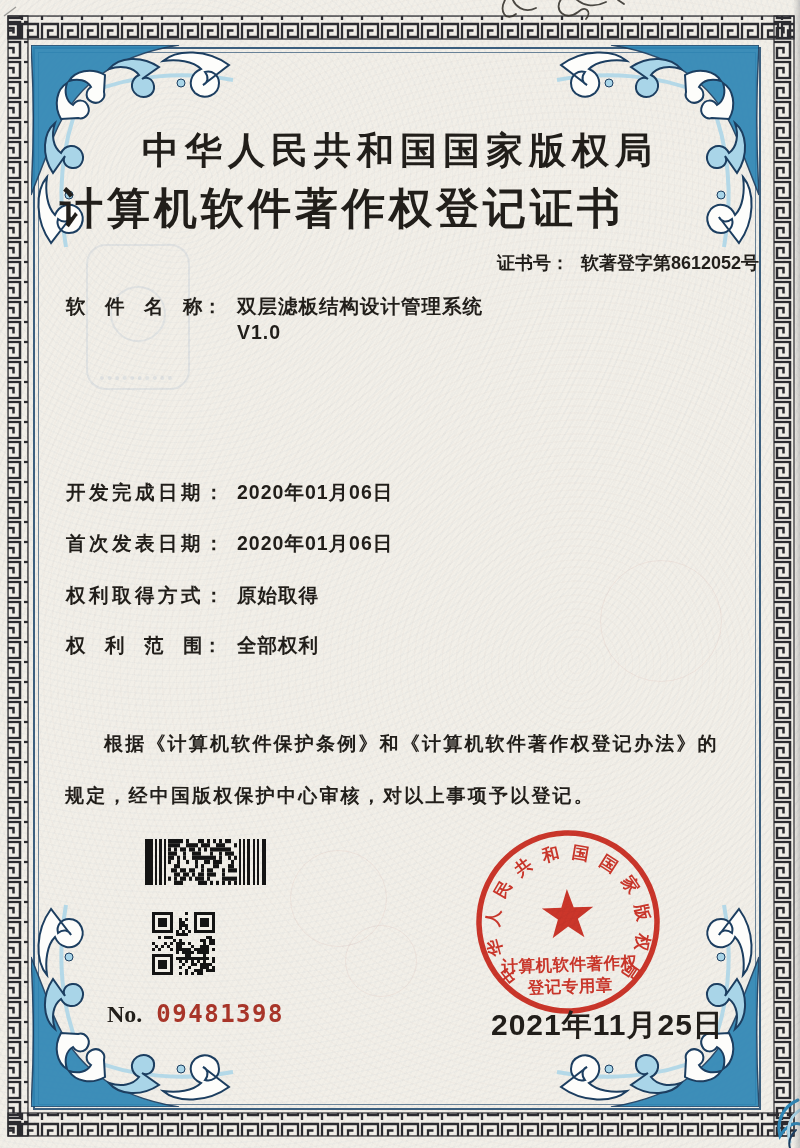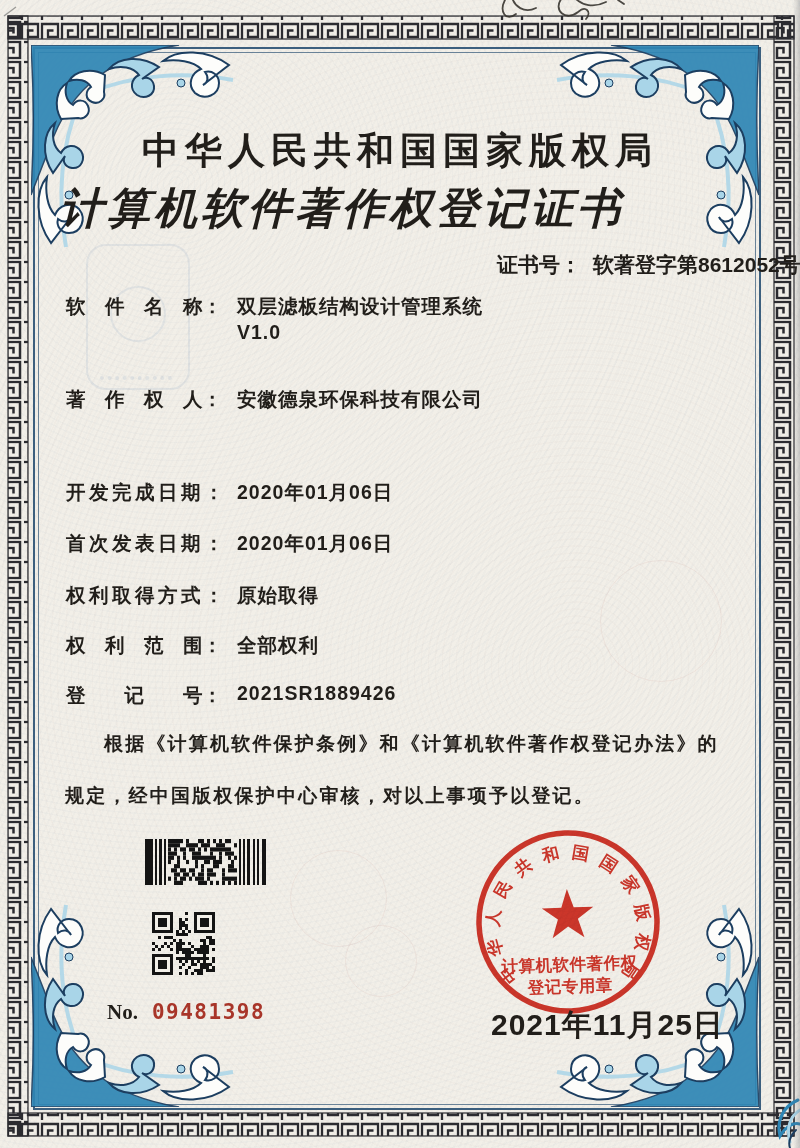--- a/index.html
+++ b/index.html
@@ -26,35 +26,35 @@
   .c-bl{left:31px;top:897px;transform:scaleY(-1);}
   .c-br{left:549px;top:897px;transform:scale(-1,-1);}
   .fl-solid{fill:var(--ornament-blue);stroke:#1c3e60;stroke-width:1.5;opacity:.92;}
   .fl-curl{fill:#fdfdfb;stroke:#1c3e60;stroke-width:2;}
   .fl-curl.lt{fill:var(--ornament-light);}
   .fl-line{fill:none;stroke:var(--ornament-light);stroke-width:4;opacity:.85;}
   .fl-dot{fill:var(--ornament-light);stroke:#1c3e60;stroke-width:1;}
   .authority{position:absolute;top:126px;left:0;width:800px;text-align:center;
     font-size:37px;font-weight:900;letter-spacing:6px;}
   .cert-title{position:absolute;top:180px;left:0;width:684px;text-align:center;
-    font-size:43px;font-weight:900;letter-spacing:4px;font-style:italic;}
-  .cert-no{position:absolute;top:251px;left:497px;font-size:21px;font-weight:700;white-space:nowrap;}
+    font-size:43px;font-weight:900;letter-spacing:4px;}
+  .cert-no{position:absolute;top:251px;left:497px;font-size:18px;font-weight:700;white-space:nowrap;}
   .cert-no .lab{margin-right:12px;}
   .field{position:absolute;left:66px;font-size:19.5px;font-weight:700;white-space:nowrap;width:690px;}
   .field .lab{letter-spacing:3.5px;}
   .field.sp .lab{letter-spacing:0;margin-top:28px;}
   .field .val{position:absolute;left:171px;top:0;letter-spacing:1px;text-align:right;}
   .val2{position:absolute;left:237px;top:321px;font-size:19.5px;font-weight:700;letter-spacing:1px;}
   .f1{top:293px}.f2{top:386px}.f3{top:479px}.f4{top:530px}.f5{top:582px}.f6{top:632px}.f7{top:682px}
   .stmt{position:absolute;font-size:19px;font-weight:700;letter-spacing:2.2px;white-space:nowrap;}
   .stmt1{top:731px;left:104px;}
   .stmt2{top:783px;left:65px;}
   .barcode{position:absolute;left:145px;top:839px;}
   .qr{position:absolute;left:152px;top:912px;}
-  .serial{position:absolute;top:1000px;left:107px;font-size:21px;font-weight:700;
+  .serial{position:absolute;top:1000px;left:107px;font-size:24px;font-weight:700;
     font-family:"Liberation Serif","DejaVu Serif",serif;white-space:nowrap;}
   .serial .num{margin-left:14px;color:var(--serial-red);letter-spacing:1.5px;
     font-family:"DejaVu Sans Mono","Liberation Mono",monospace;}
   .issue-date{position:absolute;top:1005px;left:491px;font-size:30px;font-weight:700;
     letter-spacing:1px;z-index:5;}
   .seal-svg{position:absolute;left:464px;top:818px;width:208px;height:208px;
     mix-blend-mode:multiply;opacity:.93;transform:rotate(-2deg);z-index:4;}
   .seal-ring{fill:none;stroke:var(--seal-red);stroke-width:5.5;}
   .seal-ring-ch{font-size:17px;font-weight:700;fill:var(--seal-red);text-anchor:middle;}
   .seal-star{fill:var(--seal-red);}
@@ -151,43 +151,35 @@
 
   <div class="cert-no">
     <span class="lab">证书号：</span><span>软著登字第8612052号</span>
   </div>
 
   <div class="field sp f1">
     <span class="lab">软　件　名　称：</span>
     <span class="val">双层滤板结构设计管理系统</span>
   </div>
   <div class="val2">V1.0</div>
-  <div class="field sp f2">
-    <span class="lab">著　作　权　人：</span>
-    <span class="val">安徽德泉环保科技有限公司</span>
-  </div>
   <div class="field f3">
     <span class="lab">开发完成日期：</span>
     <span class="val">2020年01月06日</span>
   </div>
   <div class="field f4">
     <span class="lab">首次发表日期：</span>
     <span class="val">2020年01月06日</span>
   </div>
   <div class="field sp f6">
     <span class="lab">权　利　范　围：</span>
     <span class="val">全部权利</span>
   </div>
   <div class="field f5">
     <span class="lab">权利取得方式：</span>
     <span class="val">原始取得</span>
-  </div>
-  <div class="field sp f7">
-    <span class="lab">登　　记　　号：</span>
-    <span class="val">2021SR1889426</span>
   </div>
 
   <div class="stmt stmt1">根据《计算机软件保护条例》和《计算机软件著作权登记办法》的</div>
   <div class="stmt stmt2">规定，经中国版权保护中心审核，对以上事项予以登记。</div>
 
   <svg class="barcode" id="barcode" width="121" height="47">
       <rect x="0" y="0" width="8" height="46" fill="#141414"></rect>
       <rect x="10" y="0" width="2" height="46" fill="#141414"></rect>
       <rect x="14" y="0" width="3" height="46" fill="#141414"></rect>
       <rect x="19" y="0" width="2" height="46" fill="#141414"></rect>

